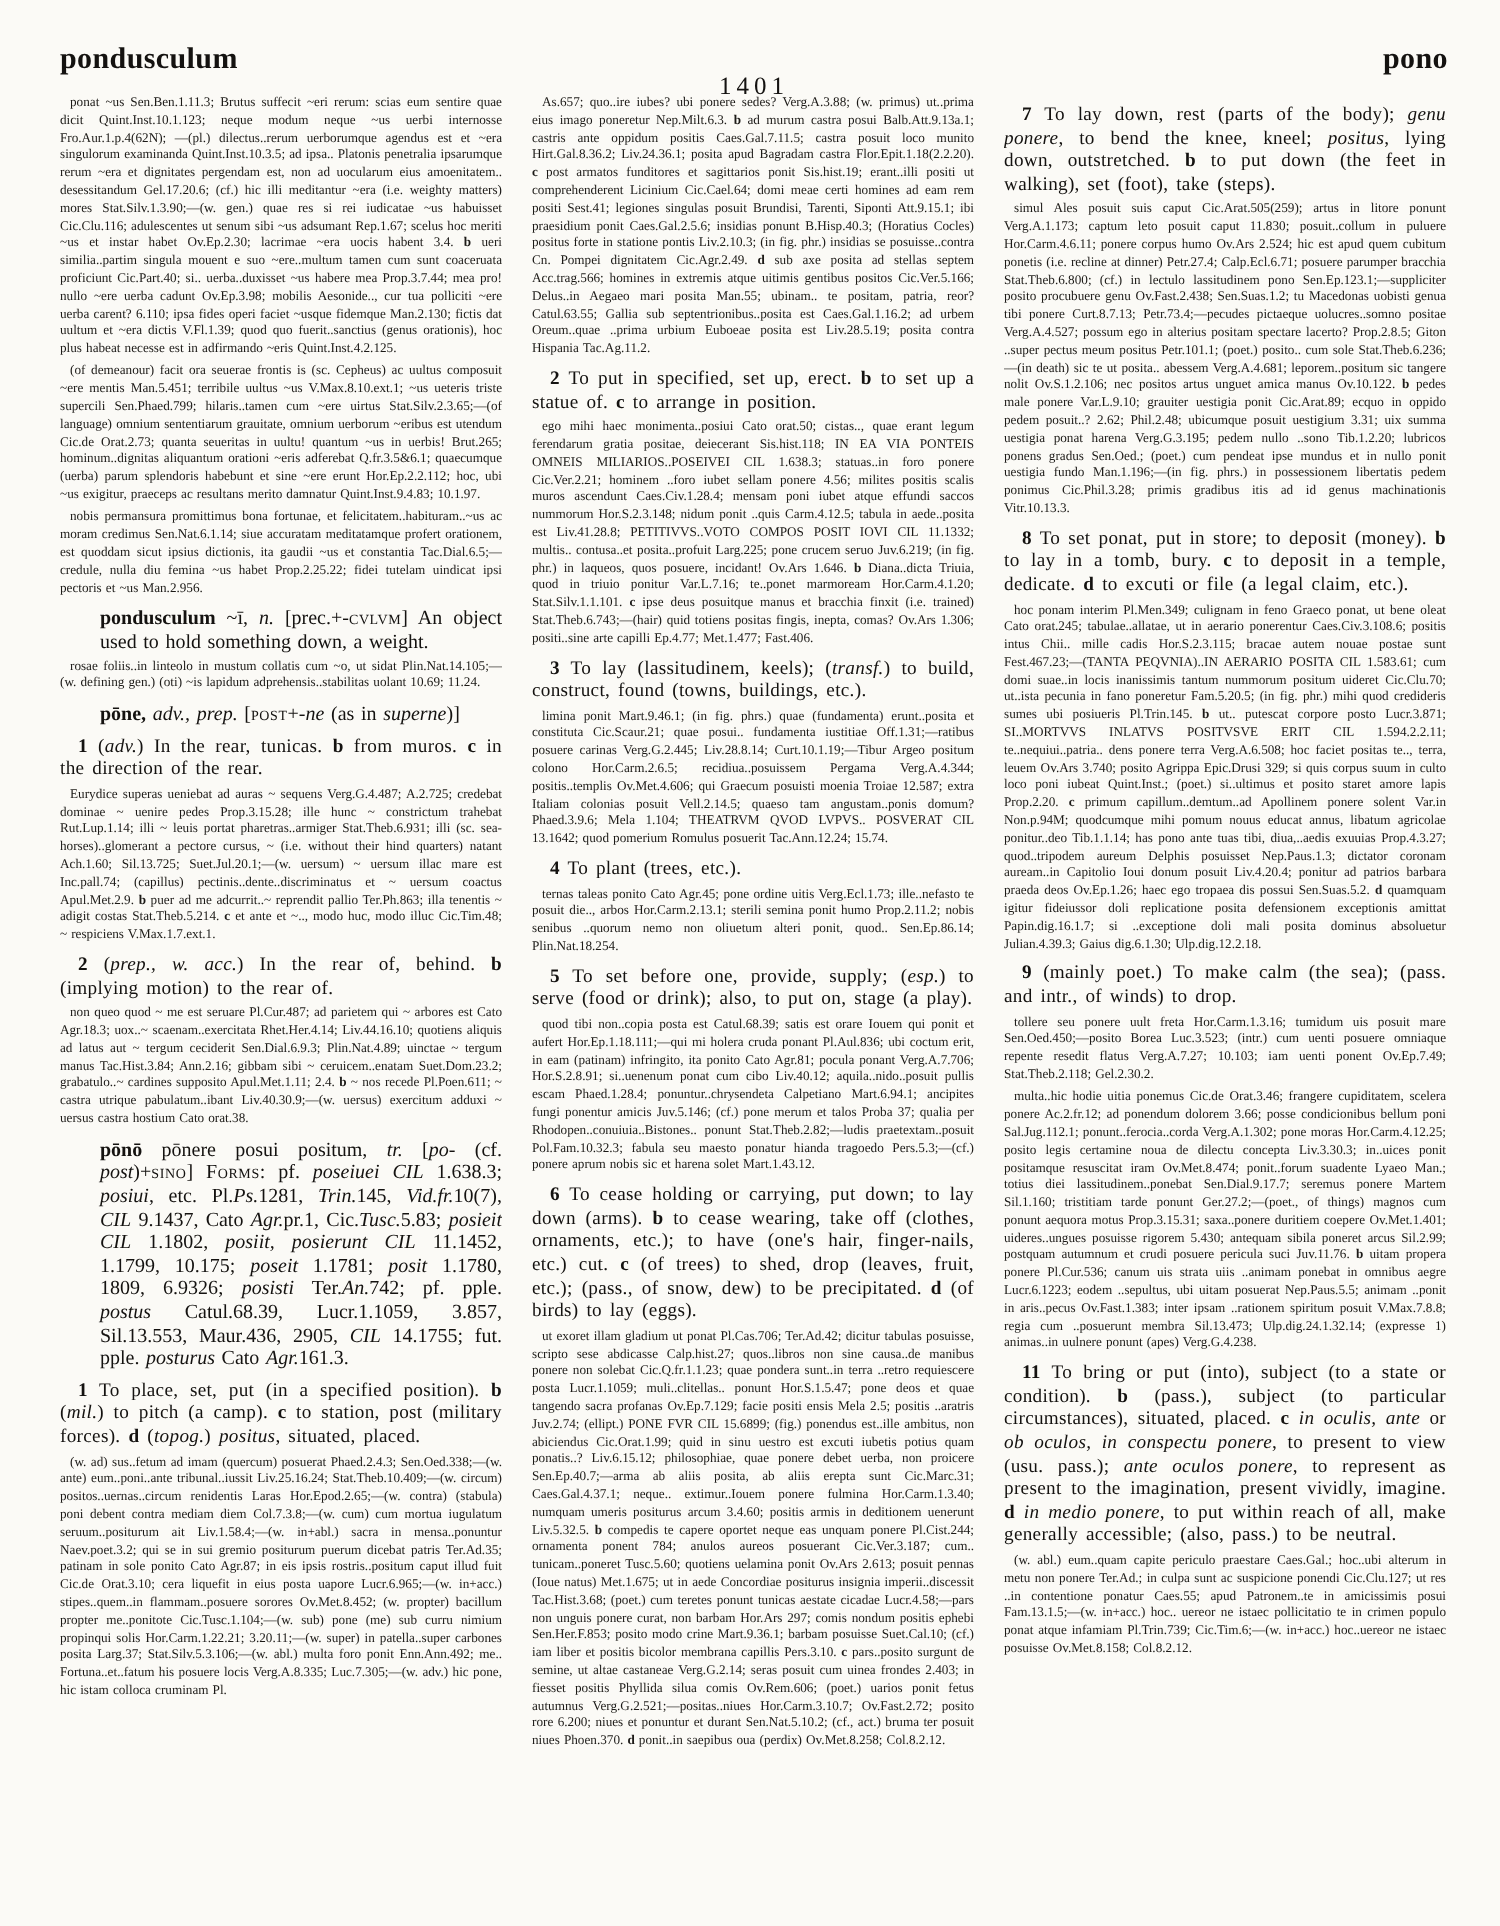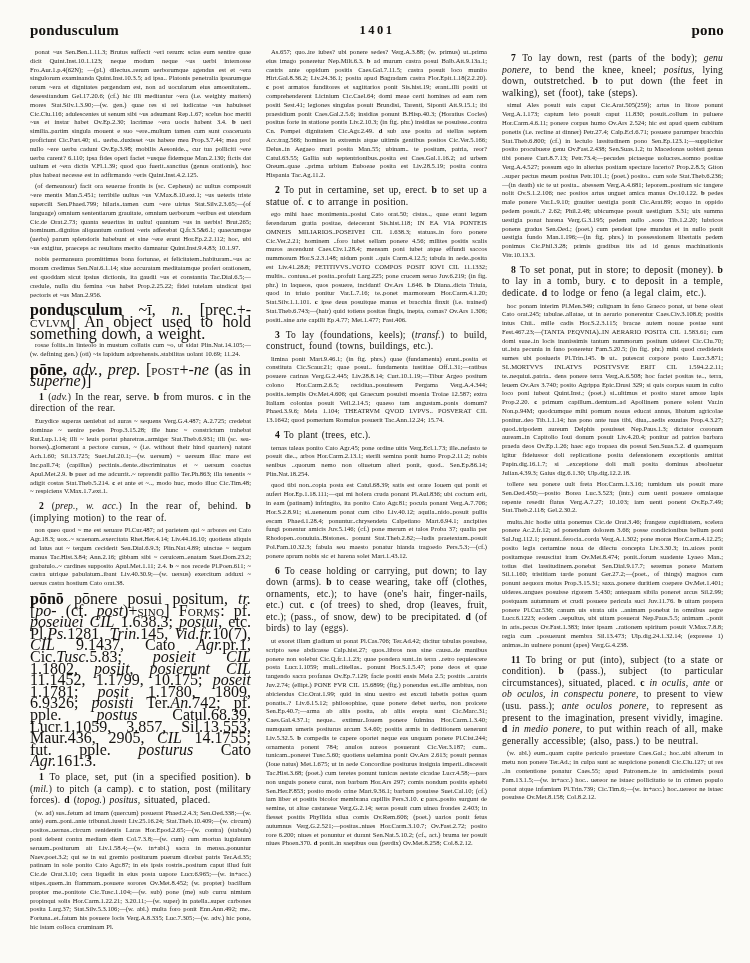--- a/index.html
+++ b/index.html
@@ -13,43 +13,43 @@
   }
   .page{
     position:absolute; left:30px; top:22px; right:26px; bottom:18px;
   }
   .runheads{
     display:flex; justify-content:space-between; align-items:baseline;
     font-weight:bold; font-size:15px; letter-spacing:.2px;
     margin-bottom:9px;
   }
   .pageno{
-    font-weight:bold; font-size:12.5px; letter-spacing:2.5px;
-    position:absolute; left:50%; transform:translateX(-50%); top:1px;
+    font-weight:normal; font-size:12.5px; letter-spacing:2.5px;
+    position:absolute; left:50%; transform:translateX(-50%); top:14px;
   }
   .cols{
     display:flex; gap:15px; height:888px; overflow:hidden;
   }
   .col{
     width:221px; height:888px; overflow:hidden;
     text-align:justify;
     hyphens:auto;
   }
   .col p{ margin:0 0 2.5px 0; }
   p.cite{
     font-size:6.6px; line-height:8.8px; text-indent:5px;
     word-spacing:.4px; color:#1c1a17;
   }
   p.def{
     font-size:9.6px; line-height:11.6px; text-indent:9px;
     word-spacing:1.4px; letter-spacing:.15px; margin-top:4px; margin-bottom:3px;
   }
   p.entry{
-    font-size:16px; line-height:11.6px; text-indent:0;
-    word-spacing:.8px; margin-top:5px; margin-bottom:2px;
+    font-size:10px; line-height:11.6px; text-indent:0;
+    word-spacing:.8px; margin-top:5px; margin-bottom:2px;margin-left:20px;
   }
   .r-n{}
   .r-b{font-weight:bold;}
   .r-i{font-style:italic;}
   .r-sc{font-variant:small-caps;letter-spacing:.3px;}
 </style>
 </head>
 <body>
 
 <div class="page">
@@ -59,44 +59,46 @@
     <span>pono</span>
   </div>
   <div class="cols">
     <div class="col">
         <p class="cite"><span class="r-n">ponat ~us Sen.Ben.1.11.3; Brutus suffecit ~eri rerum: scias eum sentire quae dicit Quint.Inst.10.1.123; neque modum neque ~us uerbi internosse Fro.Aur.1.p.4(62N); —(pl.) dilectus..rerum uerborumque agendus est et ~era singulorum examinanda Quint.Inst.10.3.5; ad ipsa.. Platonis penetralia ipsarumque rerum ~era et dignitates pergendam est, non ad uocularum eius amoenitatem.. desessitandum Gel.17.20.6; (cf.) hic illi meditantur ~era (i.e. weighty matters) mores Stat.Silv.1.3.90;—(w. gen.) quae res si rei iudicatae ~us habuisset Cic.Clu.116; adulescentes ut senum sibi ~us adsumant Rep.1.67; scelus hoc meriti ~us et instar habet Ov.Ep.2.30; lacrimae ~era uocis habent 3.4. </span><span class="r-b">b</span><span class="r-n"> ueri similia..partim singula mouent e suo ~ere..multum tamen cum sunt coaceruata proficiunt Cic.Part.40; si.. uerba..duxisset ~us habere mea Prop.3.7.44; mea pro! nullo ~ere uerba cadunt Ov.Ep.3.98; mobilis Aesonide.., cur tua polliciti ~ere uerba carent? 6.110; ipsa fides operi faciet ~usque fidemque Man.2.130; fictis dat uultum et ~era dictis V.Fl.1.39; quod quo fuerit..sanctius (genus orationis), hoc plus habeat necesse est in adfirmando ~eris Quint.Inst.4.2.125.</span></p>
         <p class="cite"><span class="r-n">(of demeanour) facit ora seuerae frontis is (sc. Cepheus) ac uultus composuit ~ere mentis Man.5.451; terribile uultus ~us V.Max.8.10.ext.1; ~us ueteris triste supercili Sen.Phaed.799; hilaris..tamen cum ~ere uirtus Stat.Silv.2.3.65;—(of language) omnium sententiarum grauitate, omnium uerborum ~eribus est utendum Cic.de Orat.2.73; quanta seueritas in uultu! quantum ~us in uerbis! Brut.265; hominum..dignitas aliquantum orationi ~eris adferebat Q.fr.3.5&amp;6.1; quaecumque (uerba) parum splendoris habebunt et sine ~ere erunt Hor.Ep.2.2.112; hoc, ubi ~us exigitur, praeceps ac resultans merito damnatur Quint.Inst.9.4.83; 10.1.97.</span></p>
         <p class="cite"><span class="r-n">nobis permansura promittimus bona fortunae, et felicitatem..habituram..~us ac moram credimus Sen.Nat.6.1.14; siue accuratam meditatamque profert orationem, est quoddam sicut ipsius dictionis, ita gaudii ~us et constantia Tac.Dial.6.5;—credule, nulla diu femina ~us habet Prop.2.25.22; fidei tutelam uindicat ipsi pectoris et ~us Man.2.956.</span></p>
         <p class="entry"><span class="r-b">pondusculum</span><span class="r-n"> ~ī, </span><span class="r-i">n.</span><span class="r-n"> [prec.+-</span><span class="r-sc">cvlvm</span><span class="r-n">] An object used to hold something down, a weight.</span></p>
         <p class="cite"><span class="r-n">rosae foliis..in linteolo in mustum collatis cum ~o, ut sidat Plin.Nat.14.105;—(w. defining gen.) (oti) ~is lapidum adprehensis..stabilitas uolant 10.69; 11.24.</span></p>
         <p class="entry"><span class="r-b">pōne,</span><span class="r-i"> adv., prep.</span><span class="r-n"> [</span><span class="r-sc">post</span><span class="r-n">+-</span><span class="r-i">ne</span><span class="r-n"> (as in </span><span class="r-i">superne</span><span class="r-n">)]</span></p>
-        <p class="def"><span class="r-b">1</span><span class="r-n"> (</span><span class="r-i">adv.</span><span class="r-n">) In the rear, serve. </span><span class="r-b">b</span><span class="r-n"> from muros. </span><span class="r-b">c</span><span class="r-n"> in the direction of the rear.</span></p>
+        <p class="def"><span class="r-b">1</span><span class="r-n"> (</span><span class="r-i">adv.</span><span class="r-n">) In the rear, tunicas. </span><span class="r-b">b</span><span class="r-n"> from muros. </span><span class="r-b">c</span><span class="r-n"> in the direction of the rear.</span></p>
         <p class="cite"><span class="r-n">Eurydice superas ueniebat ad auras ~ sequens Verg.G.4.487; A.2.725; credebat dominae ~ uenire pedes Prop.3.15.28; ille hunc ~ constrictum trahebat Rut.Lup.1.14; illi ~ leuis portat pharetras..armiger Stat.Theb.6.931; illi (sc. sea-horses)..glomerant a pectore cursus, ~ (i.e. without their hind quarters) natant Ach.1.60; Sil.13.725; Suet.Jul.20.1;—(w. uersum) ~ uersum illac mare est Inc.pall.74; (capillus) pectinis..dente..discriminatus et ~ uersum coactus Apul.Met.2.9. </span><span class="r-b">b</span><span class="r-n"> puer ad me adcurrit..~ reprendit pallio Ter.Ph.863; illa tenentis ~ adigit costas Stat.Theb.5.214. </span><span class="r-b">c</span><span class="r-n"> et ante et ~.., modo huc, modo illuc Cic.Tim.48; ~ respiciens V.Max.1.7.ext.1.</span></p>
         <p class="def"><span class="r-b">2</span><span class="r-n"> (</span><span class="r-i">prep., w. acc.</span><span class="r-n">) In the rear of, behind. </span><span class="r-b">b</span><span class="r-n"> (implying motion) to the rear of.</span></p>
         <p class="cite"><span class="r-n">non queo quod ~ me est seruare Pl.Cur.487; ad parietem qui ~ arbores est Cato Agr.18.3; uox..~ scaenam..exercitata Rhet.Her.4.14; Liv.44.16.10; quotiens aliquis ad latus aut ~ tergum ceciderit Sen.Dial.6.9.3; Plin.Nat.4.89; uinctae ~ tergum manus Tac.Hist.3.84; Ann.2.16; gibbam sibi ~ ceruicem..enatam Suet.Dom.23.2; grabatulo..~ cardines supposito Apul.Met.1.11; 2.4. </span><span class="r-b">b</span><span class="r-n"> ~ nos recede Pl.Poen.611; ~ castra utrique pabulatum..ibant Liv.40.30.9;—(w. uersus) exercitum adduxi ~ uersus castra hostium Cato orat.38.</span></p>
         <p class="entry"><span class="r-b">pōnō</span><span class="r-n"> pōnere posui positum, </span><span class="r-i">tr.</span><span class="r-n"> [</span><span class="r-i">po-</span><span class="r-n"> (cf. </span><span class="r-i">post</span><span class="r-n">)+</span><span class="r-sc">sino</span><span class="r-n">] </span><span class="r-sc">Forms</span><span class="r-n">: pf. </span><span class="r-i">poseiuei</span><span class="r-n"> </span><span class="r-i">CIL</span><span class="r-n"> 1.638.3; </span><span class="r-i">posiui</span><span class="r-n">, etc. Pl.</span><span class="r-i">Ps.</span><span class="r-n">1281, </span><span class="r-i">Trin.</span><span class="r-n">145, </span><span class="r-i">Vid.fr.</span><span class="r-n">10(7), </span><span class="r-i">CIL</span><span class="r-n"> 9.1437, Cato </span><span class="r-i">Agr.</span><span class="r-n">pr.1, Cic.</span><span class="r-i">Tusc.</span><span class="r-n">5.83; </span><span class="r-i">posieit CIL</span><span class="r-n"> 1.1802, </span><span class="r-i">posiit, posierunt CIL</span><span class="r-n"> 11.1452, 1.1799, 10.175; </span><span class="r-i">poseit</span><span class="r-n"> 1.1781; </span><span class="r-i">posit</span><span class="r-n"> 1.1780, 1809, 6.9326; </span><span class="r-i">posisti</span><span class="r-n"> Ter.</span><span class="r-i">An.</span><span class="r-n">742; pf. pple. </span><span class="r-i">postus</span><span class="r-n"> Catul.68.39, Lucr.1.1059, 3.857, Sil.13.553, Maur.436, 2905, </span><span class="r-i">CIL</span><span class="r-n"> 14.1755; fut. pple. </span><span class="r-i">posturus</span><span class="r-n"> Cato </span><span class="r-i">Agr.</span><span class="r-n">161.3.</span></p>
         <p class="def"><span class="r-b">1</span><span class="r-n"> To place, set, put (in a specified position). </span><span class="r-b">b</span><span class="r-n"> (</span><span class="r-i">mil.</span><span class="r-n">) to pitch (a camp). </span><span class="r-b">c</span><span class="r-n"> to station, post (military forces). </span><span class="r-b">d</span><span class="r-n"> (</span><span class="r-i">topog.</span><span class="r-n">) </span><span class="r-i">positus</span><span class="r-n">, situated, placed.</span></p>
         <p class="cite"><span class="r-n">(w. ad) sus..fetum ad imam (quercum) posuerat Phaed.2.4.3; Sen.Oed.338;—(w. ante) eum..poni..ante tribunal..iussit Liv.25.16.24; Stat.Theb.10.409;—(w. circum) positos..uernas..circum renidentis Laras Hor.Epod.2.65;—(w. contra) (stabula) poni debent contra mediam diem Col.7.3.8;—(w. cum) cum mortua iugulatum seruum..positurum ait Liv.1.58.4;—(w. in+abl.) sacra in mensa..ponuntur Naev.poet.3.2; qui se in sui gremio positurum puerum dicebat patris Ter.Ad.35; patinam in sole ponito Cato Agr.87; in eis ipsis rostris..positum caput illud fuit Cic.de Orat.3.10; cera liquefit in eius posta uapore Lucr.6.965;—(w. in+acc.) stipes..quem..in flammam..posuere sorores Ov.Met.8.452; (w. propter) bacillum propter me..ponitote Cic.Tusc.1.104;—(w. sub) pone (me) sub curru nimium propinqui solis Hor.Carm.1.22.21; 3.20.11;—(w. super) in patella..super carbones posita Larg.37; Stat.Silv.5.3.106;—(w. abl.) multa foro ponit Enn.Ann.492; me.. Fortuna..et..fatum his posuere locis Verg.A.8.335; Luc.7.305;—(w. adv.) hic pone, hic istam colloca cruminam Pl.</span></p>
       </div>
     <div class="col">
         <p class="cite"><span class="r-n">As.657; quo..ire iubes? ubi ponere sedes? Verg.A.3.88; (w. primus) ut..prima eius imago poneretur Nep.Milt.6.3. </span><span class="r-b">b</span><span class="r-n"> ad murum castra posui Balb.Att.9.13a.1; castris ante oppidum positis Caes.Gal.7.11.5; castra posuit loco munito Hirt.Gal.8.36.2; Liv.24.36.1; posita apud Bagradam castra Flor.Epit.1.18(2.2.20). </span><span class="r-b">c</span><span class="r-n"> post armatos funditores et sagittarios ponit Sis.hist.19; erant..illi positi ut comprehenderent Licinium Cic.Cael.64; domi meae certi homines ad eam rem positi Sest.41; legiones singulas posuit Brundisi, Tarenti, Siponti Att.9.15.1; ibi praesidium ponit Caes.Gal.2.5.6; insidias ponunt B.Hisp.40.3; (Horatius Cocles) positus forte in statione pontis Liv.2.10.3; (in fig. phr.) insidias se posuisse..contra Cn. Pompei dignitatem Cic.Agr.2.49. </span><span class="r-b">d</span><span class="r-n"> sub axe posita ad stellas septem Acc.trag.566; homines in extremis atque uitimis gentibus positos Cic.Ver.5.166; Delus..in Aegaeo mari posita Man.55; ubinam.. te positam, patria, reor? Catul.63.55; Gallia sub septentrionibus..posita est Caes.Gal.1.16.2; ad urbem Oreum..quae ..prima urbium Euboeae posita est Liv.28.5.19; posita contra Hispania Tac.Ag.11.2.</span></p>
-        <p class="def"><span class="r-b">2</span><span class="r-n"> To put in certamine, set up, erect. </span><span class="r-b">b</span><span class="r-n"> to set up a statue of. </span><span class="r-b">c</span><span class="r-n"> to arrange in position.</span></p>
+        <p class="def"><span class="r-b">2</span><span class="r-n"> To put in specified, set up, erect. </span><span class="r-b">b</span><span class="r-n"> to set up a statue of. </span><span class="r-b">c</span><span class="r-n"> to arrange in position.</span></p>
         <p class="cite"><span class="r-n">ego mihi haec monimenta..posiui Cato orat.50; cistas.., quae erant legum ferendarum gratia positae, deiecerant Sis.hist.118; IN EA VIA PONTEIS OMNEIS MILIARIOS..POSEIVEI CIL 1.638.3; statuas..in foro ponere Cic.Ver.2.21; hominem ..foro iubet sellam ponere 4.56; milites positis scalis muros ascendunt Caes.Civ.1.28.4; mensam poni iubet atque effundi saccos nummorum Hor.S.2.3.148; nidum ponit ..quis Carm.4.12.5; tabula in aede..posita est Liv.41.28.8; PETITIVVS..VOTO COMPOS POSIT IOVI CIL 11.1332; multis.. contusa..et posita..profuit Larg.225; pone crucem seruo Juv.6.219; (in fig. phr.) in laqueos, quos posuere, incidant! Ov.Ars 1.646. </span><span class="r-b">b</span><span class="r-n"> Diana..dicta Triuia, quod in triuio ponitur Var.L.7.16; te..ponet marmoream Hor.Carm.4.1.20; Stat.Silv.1.1.101. </span><span class="r-b">c</span><span class="r-n"> ipse deus posuitque manus et bracchia finxit (i.e. trained) Stat.Theb.6.743;—(hair) quid totiens positas fingis, inepta, comas? Ov.Ars 1.306; positi..sine arte capilli Ep.4.77; Met.1.477; Fast.406.</span></p>
-        <p class="def"><span class="r-b">3</span><span class="r-n"> To lay (foundations, keels); (</span><span class="r-i">transf.</span><span class="r-n">) to build, construct, found (towns, buildings, etc.).</span></p>
+        <p class="def"><span class="r-b">3</span><span class="r-n"> To lay (lassitudinem, keels); (</span><span class="r-i">transf.</span><span class="r-n">) to build, construct, found (towns, buildings, etc.).</span></p>
         <p class="cite"><span class="r-n">limina ponit Mart.9.46.1; (in fig. phrs.) quae (fundamenta) erunt..posita et constituta Cic.Scaur.21; quae posui.. fundamenta iustitiae Off.1.31;—ratibus posuere carinas Verg.G.2.445; Liv.28.8.14; Curt.10.1.19;—Tibur Argeo positum colono Hor.Carm.2.6.5; recidiua..posuissem Pergama Verg.A.4.344; positis..templis Ov.Met.4.606; qui Graecum posuisti moenia Troiae 12.587; extra Italiam colonias posuit Vell.2.14.5; quaeso tam angustam..ponis domum? Phaed.3.9.6; Mela 1.104; THEATRVM QVOD LVPVS.. POSVERAT CIL 13.1642; quod pomerium Romulus posuerit Tac.Ann.12.24; 15.74.</span></p>
         <p class="def"><span class="r-b">4</span><span class="r-n"> To plant (trees, etc.).</span></p>
         <p class="cite"><span class="r-n">ternas taleas ponito Cato Agr.45; pone ordine uitis Verg.Ecl.1.73; ille..nefasto te posuit die.., arbos Hor.Carm.2.13.1; sterili semina ponit humo Prop.2.11.2; nobis senibus ..quorum nemo non oliuetum alteri ponit, quod.. Sen.Ep.86.14; Plin.Nat.18.254.</span></p>
+        <p class="def"><span class="r-b">5</span><span class="r-n"> To set before one, provide, supply; (</span><span class="r-i">esp.</span><span class="r-n">) to serve (food or drink); also, to put on, stage (a play).</span></p>
         <p class="cite"><span class="r-n">quod tibi non..copia posta est Catul.68.39; satis est orare Iouem qui ponit et aufert Hor.Ep.1.18.111;—qui mi holera cruda ponant Pl.Aul.836; ubi coctum erit, in eam (patinam) infringito, ita ponito Cato Agr.81; pocula ponant Verg.A.7.706; Hor.S.2.8.91; si..uenenum ponat cum cibo Liv.40.12; aquila..nido..posuit pullis escam Phaed.1.28.4; ponuntur..chrysendeta Calpetiano Mart.6.94.1; ancipites fungi ponentur amicis Juv.5.146; (cf.) pone merum et talos Proba 37; qualia per Rhodopen..conuiuia..Bistones.. ponunt Stat.Theb.2.82;—ludis praetextam..posuit Pol.Fam.10.32.3; fabula seu maesto ponatur hianda tragoedo Pers.5.3;—(cf.) ponere aprum nobis sic et harena solet Mart.1.43.12.</span></p>
         <p class="def"><span class="r-b">6</span><span class="r-n"> To cease holding or carrying, put down; to lay down (arms). </span><span class="r-b">b</span><span class="r-n"> to cease wearing, take off (clothes, ornaments, etc.); to have (one's hair, finger-nails, etc.) cut. </span><span class="r-b">c</span><span class="r-n"> (of trees) to shed, drop (leaves, fruit, etc.); (pass., of snow, dew) to be precipitated. </span><span class="r-b">d</span><span class="r-n"> (of birds) to lay (eggs).</span></p>
         <p class="cite"><span class="r-n">ut exoret illam gladium ut ponat Pl.Cas.706; Ter.Ad.42; dicitur tabulas posuisse, scripto sese abdicasse Calp.hist.27; quos..libros non sine causa..de manibus ponere non solebat Cic.Q.fr.1.1.23; quae pondera sunt..in terra ..retro requiescere posta Lucr.1.1059; muli..clitellas.. ponunt Hor.S.1.5.47; pone deos et quae tangendo sacra profanas Ov.Ep.7.129; facie positi ensis Mela 2.5; positis ..aratris Juv.2.74; (ellipt.) PONE FVR CIL 15.6899; (fig.) ponendus est..ille ambitus, non abiciendus Cic.Orat.1.99; quid in sinu uestro est excuti iubetis potius quam ponatis..? Liv.6.15.12; philosophiae, quae ponere debet uerba, non proicere Sen.Ep.40.7;—arma ab aliis posita, ab aliis erepta sunt Cic.Marc.31; Caes.Gal.4.37.1; neque.. extimur..Iouem ponere fulmina Hor.Carm.1.3.40; numquam umeris positurus arcum 3.4.60; positis armis in deditionem uenerunt Liv.5.32.5. </span><span class="r-b">b</span><span class="r-n"> compedis te capere oportet neque eas unquam ponere Pl.Cist.244; ornamenta ponent 784; anulos aureos posuerant Cic.Ver.3.187; cum.. tunicam..poneret Tusc.5.60; quotiens uelamina ponit Ov.Ars 2.613; posuit pennas (Ioue natus) Met.1.675; ut in aede Concordiae positurus insignia imperii..discessit Tac.Hist.3.68; (poet.) cum teretes ponunt tunicas aestate cicadae Lucr.4.58;—pars non unguis ponere curat, non barbam Hor.Ars 297; comis nondum positis ephebi Sen.Her.F.853; posito modo crine Mart.9.36.1; barbam posuisse Suet.Cal.10; (cf.) iam liber et positis bicolor membrana capillis Pers.3.10. </span><span class="r-b">c</span><span class="r-n"> pars..posito surgunt de semine, ut altae castaneae Verg.G.2.14; seras posuit cum uinea frondes 2.403; in fiesset positis Phyllida silua comis Ov.Rem.606; (poet.) uarios ponit fetus autumnus Verg.G.2.521;—positas..niues Hor.Carm.3.10.7; Ov.Fast.2.72; posito rore 6.200; niues et ponuntur et durant Sen.Nat.5.10.2; (cf., act.) bruma ter posuit niues Phoen.370. </span><span class="r-b">d</span><span class="r-n"> ponit..in saepibus oua (perdix) Ov.Met.8.258; Col.8.2.12.</span></p>
       </div>
     <div class="col">
         <p class="def"><span class="r-b">7</span><span class="r-n"> To lay down, rest (parts of the body); </span><span class="r-i">genu ponere</span><span class="r-n">, to bend the knee, kneel; </span><span class="r-i">positus</span><span class="r-n">, lying down, outstretched. </span><span class="r-b">b</span><span class="r-n"> to put down (the feet in walking), set (foot), take (steps).</span></p>
         <p class="cite"><span class="r-n">simul Ales posuit suis caput Cic.Arat.505(259); artus in litore ponunt Verg.A.1.173; captum leto posuit caput 11.830; posuit..collum in puluere Hor.Carm.4.6.11; ponere corpus humo Ov.Ars 2.524; hic est apud quem cubitum ponetis (i.e. recline at dinner) Petr.27.4; Calp.Ecl.6.71; posuere parumper bracchia Stat.Theb.6.800; (cf.) in lectulo lassitudinem pono Sen.Ep.123.1;—suppliciter posito procubuere genu Ov.Fast.2.438; Sen.Suas.1.2; tu Macedonas uobisti genua tibi ponere Curt.8.7.13; Petr.73.4;—pecudes pictaeque uolucres..somno positae Verg.A.4.527; possum ego in alterius positam spectare lacerto? Prop.2.8.5; Giton ..super pectus meum positus Petr.101.1; (poet.) posito.. cum sole Stat.Theb.6.236;—(in death) sic te ut posita.. abessem Verg.A.4.681; leporem..positum sic tangere nolit Ov.S.1.2.106; nec positos artus unguet amica manus Ov.10.122. </span><span class="r-b">b</span><span class="r-n"> pedes male ponere Var.L.9.10; grauiter uestigia ponit Cic.Arat.89; ecquo in oppido pedem posuit..? 2.62; Phil.2.48; ubicumque posuit uestigium 3.31; uix summa uestigia ponat harena Verg.G.3.195; pedem nullo ..sono Tib.1.2.20; lubricos ponens gradus Sen.Oed.; (poet.) cum pendeat ipse mundus et in nullo ponit uestigia fundo Man.1.196;—(in fig. phrs.) in possessionem libertatis pedem ponimus Cic.Phil.3.28; primis gradibus itis ad id genus machinationis Vitr.10.13.3.</span></p>
-        <p class="def"><span class="r-b">8</span><span class="r-n"> To set ponat, put in store; to deposit (money). </span><span class="r-b">b</span><span class="r-n"> to lay in a tomb, bury. </span><span class="r-b">c</span><span class="r-n"> to deposit in a temple, dedicate. </span><span class="r-b">d</span><span class="r-n"> to lodge or feno (a legal claim, etc.).</span></p>
+        <p class="def"><span class="r-b">8</span><span class="r-n"> To set ponat, put in store; to deposit (money). </span><span class="r-b">b</span><span class="r-n"> to lay in a tomb, bury. </span><span class="r-b">c</span><span class="r-n"> to deposit in a temple, dedicate. </span><span class="r-b">d</span><span class="r-n"> to excuti or file (a legal claim, etc.).</span></p>
         <p class="cite"><span class="r-n">hoc ponam interim Pl.Men.349; culignam in feno Graeco ponat, ut bene oleat Cato orat.245; tabulae..allatae, ut in aerario ponerentur Caes.Civ.3.108.6; positis intus Chii.. mille cadis Hor.S.2.3.115; bracae autem nouae postae sunt Fest.467.23;—(TANTA PEQVNIA)..IN AERARIO POSITA CIL 1.583.61; cum domi suae..in locis inanissimis tantum nummorum positum uideret Cic.Clu.70; ut..ista pecunia in fano poneretur Fam.5.20.5; (in fig. phr.) mihi quod credideris sumes ubi posiueris Pl.Trin.145. </span><span class="r-b">b</span><span class="r-n"> ut.. putescat corpore posto Lucr.3.871; SI..MORTVVS INLATVS POSITVSVE ERIT CIL 1.594.2.2.11; te..nequiui..patria.. dens ponere terra Verg.A.6.508; hoc faciet positas te.., terra, leuem Ov.Ars 3.740; posito Agrippa Epic.Drusi 329; si quis corpus suum in culto loco poni iubeat Quint.Inst.; (poet.) si..ultimus et posito staret amore lapis Prop.2.20. </span><span class="r-b">c</span><span class="r-n"> primum capillum..demtum..ad Apollinem ponere solent Var.in Non.p.94M; quodcumque mihi pomum nouus educat annus, libatum agricolae ponitur..deo Tib.1.1.14; has pono ante tuas tibi, diua,..aedis exuuias Prop.4.3.27; quod..tripodem aureum Delphis posuisset Nep.Paus.1.3; dictator coronam auream..in Capitolio Ioui donum posuit Liv.4.20.4; ponitur ad patrios barbara praeda deos Ov.Ep.1.26; haec ego tropaea dis possui Sen.Suas.5.2. </span><span class="r-b">d</span><span class="r-n"> quamquam igitur fideiussor doli replicatione posita defensionem exceptionis amittat Papin.dig.16.1.7; si ..exceptione doli mali posita dominus absoluetur Julian.4.39.3; Gaius dig.6.1.30; Ulp.dig.12.2.18.</span></p>
+        <p class="def"><span class="r-b">9</span><span class="r-n"> (mainly poet.) To make calm (the sea); (pass. and intr., of winds) to drop.</span></p>
         <p class="cite"><span class="r-n">tollere seu ponere uult freta Hor.Carm.1.3.16; tumidum uis posuit mare Sen.Oed.450;—posito Borea Luc.3.523; (intr.) cum uenti posuere omniaque repente resedit flatus Verg.A.7.27; 10.103; iam uenti ponent Ov.Ep.7.49; Stat.Theb.2.118; Gel.2.30.2.</span></p>
         <p class="cite"><span class="r-n">multa..hic hodie uitia ponemus Cic.de Orat.3.46; frangere cupiditatem, scelera ponere Ac.2.fr.12; ad ponendum dolorem 3.66; posse condicionibus bellum poni Sal.Jug.112.1; ponunt..ferocia..corda Verg.A.1.302; pone moras Hor.Carm.4.12.25; posito legis certamine noua de dilectu concepta Liv.3.30.3; in..uices ponit positamque resuscitat iram Ov.Met.8.474; ponit..forum suadente Lyaeo Man.; totius diei lassitudinem..ponebat Sen.Dial.9.17.7; seremus ponere Martem Sil.1.160; tristitiam tarde ponunt Ger.27.2;—(poet., of things) magnos cum ponunt aequora motus Prop.3.15.31; saxa..ponere duritiem coepere Ov.Met.1.401; uideres..ungues posuisse rigorem 5.430; antequam sibila poneret arcus Sil.2.99; postquam autumnum et crudi posuere pericula suci Juv.11.76. </span><span class="r-b">b</span><span class="r-n"> uitam propera ponere Pl.Cur.536; canum uis strata uiis ..animam ponebat in omnibus aegre Lucr.6.1223; eodem ..sepultus, ubi uitam posuerat Nep.Paus.5.5; animam ..ponit in aris..pecus Ov.Fast.1.383; inter ipsam ..rationem spiritum posuit V.Max.7.8.8; regia cum ..posuerunt membra Sil.13.473; Ulp.dig.24.1.32.14; (expresse 1) animas..in uulnere ponunt (apes) Verg.G.4.238.</span></p>
         <p class="def"><span class="r-b">11</span><span class="r-n"> To bring or put (into), subject (to a state or condition). </span><span class="r-b">b</span><span class="r-n"> (pass.), subject (to particular circumstances), situated, placed. </span><span class="r-b">c</span><span class="r-n"> </span><span class="r-i">in oculis, ante</span><span class="r-n"> or </span><span class="r-i">ob oculos, in conspectu ponere</span><span class="r-n">, to present to view (usu. pass.); </span><span class="r-i">ante oculos ponere</span><span class="r-n">, to represent as present to the imagination, present vividly, imagine. </span><span class="r-b">d</span><span class="r-n"> </span><span class="r-i">in medio ponere</span><span class="r-n">, to put within reach of all, make generally accessible; (also, pass.) to be neutral.</span></p>
         <p class="cite"><span class="r-n">(w. abl.) eum..quam capite periculo praestare Caes.Gal.; hoc..ubi alterum in metu non ponere Ter.Ad.; in culpa sunt ac suspicione ponendi Cic.Clu.127; ut res ..in contentione ponatur Caes.55; apud Patronem..te in amicissimis posui Fam.13.1.5;—(w. in+acc.) hoc.. uereor ne istaec pollicitatio te in crimen populo ponat atque infamiam Pl.Trin.739; Cic.Tim.6;—(w. in+acc.) hoc..uereor ne istaec posuisse Ov.Met.8.158; Col.8.2.12.</span></p>
       </div>
   </div>
 </div>
 
 </body></html>

